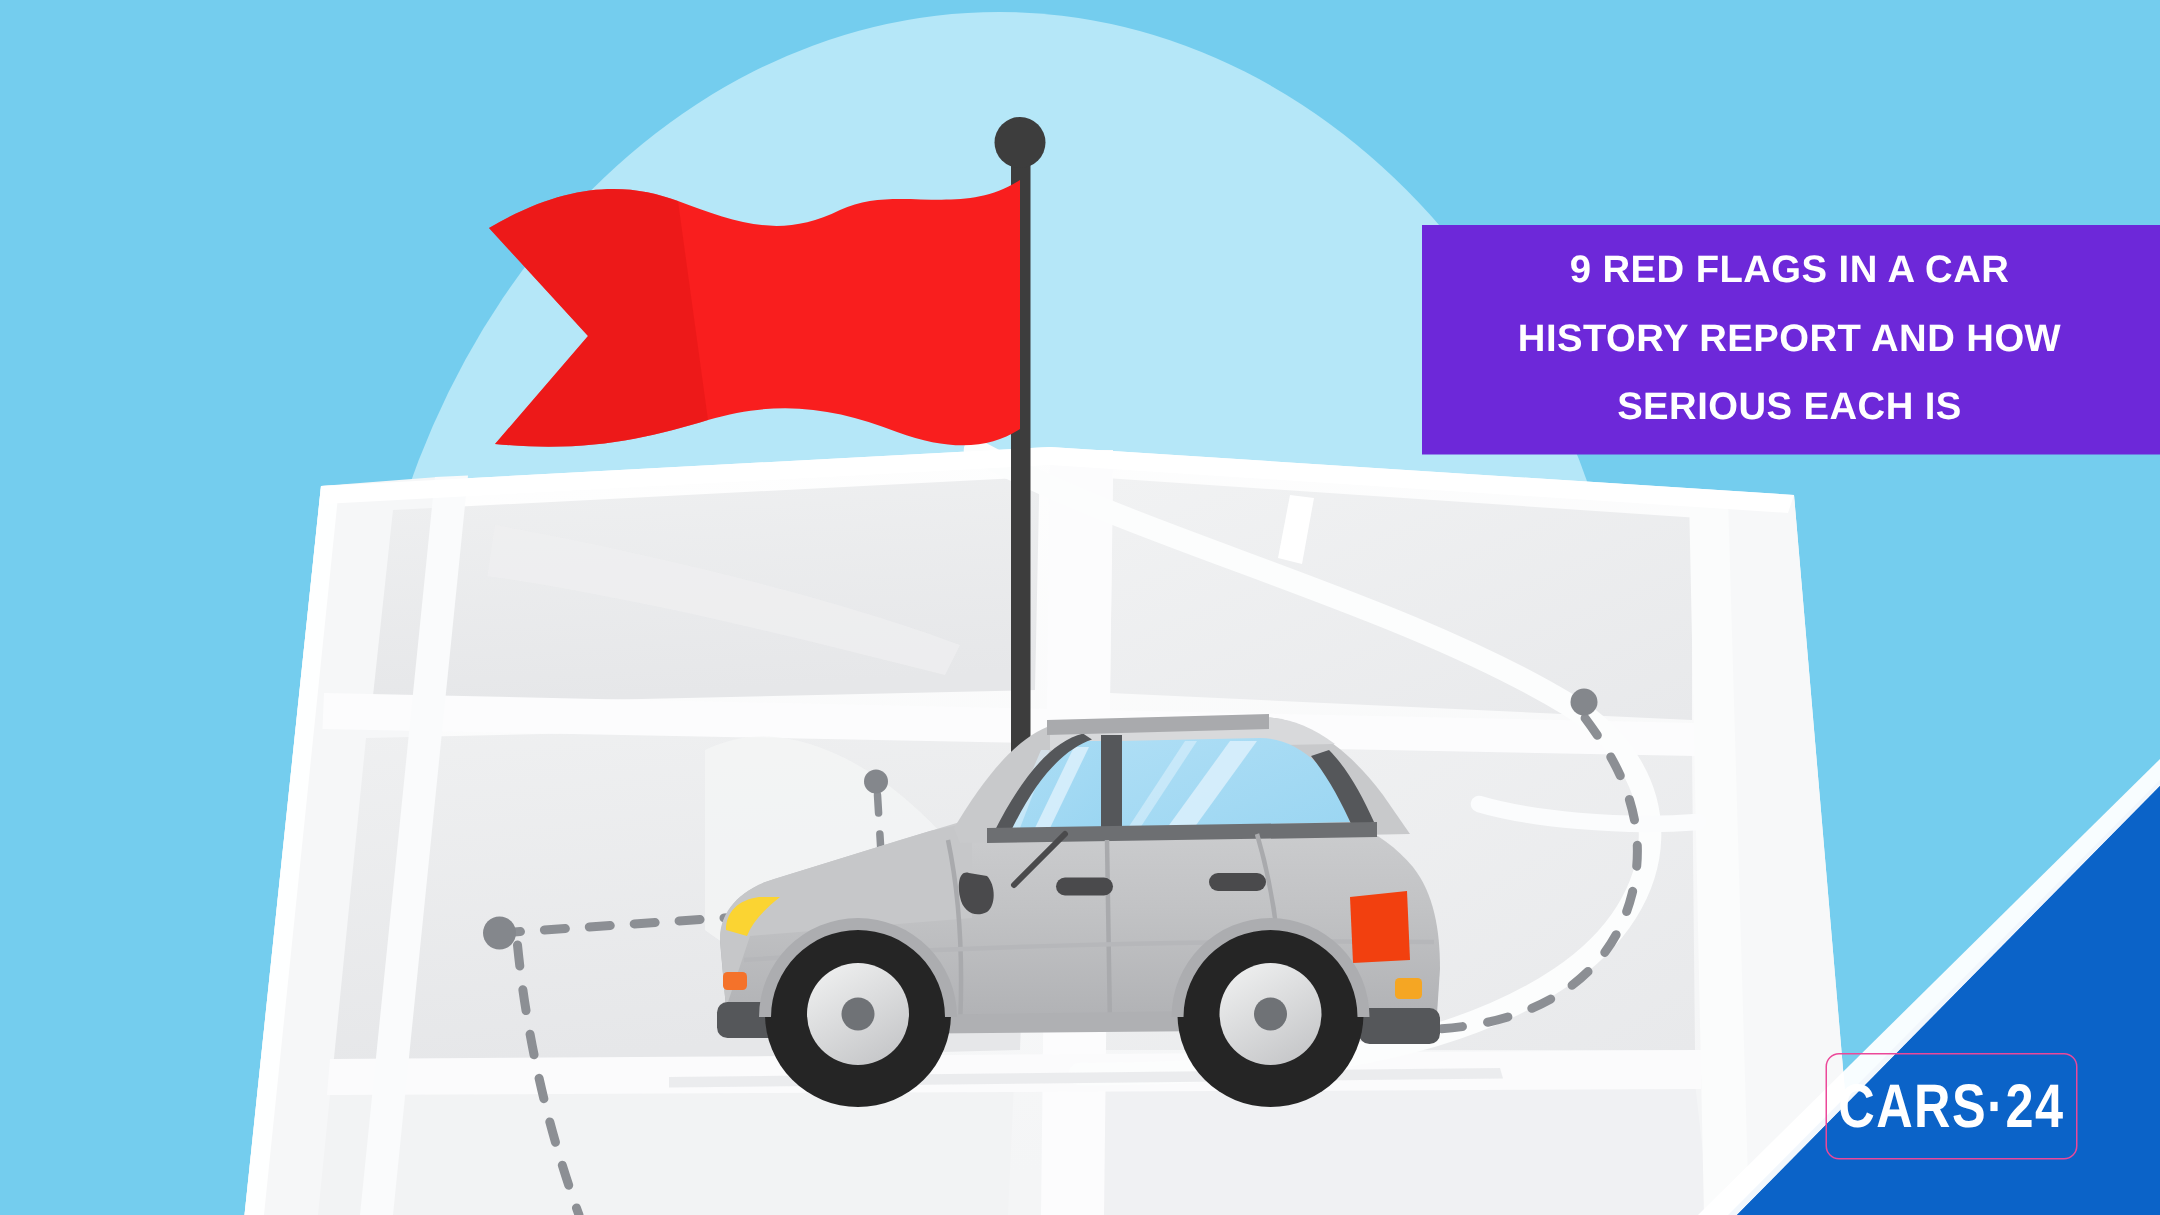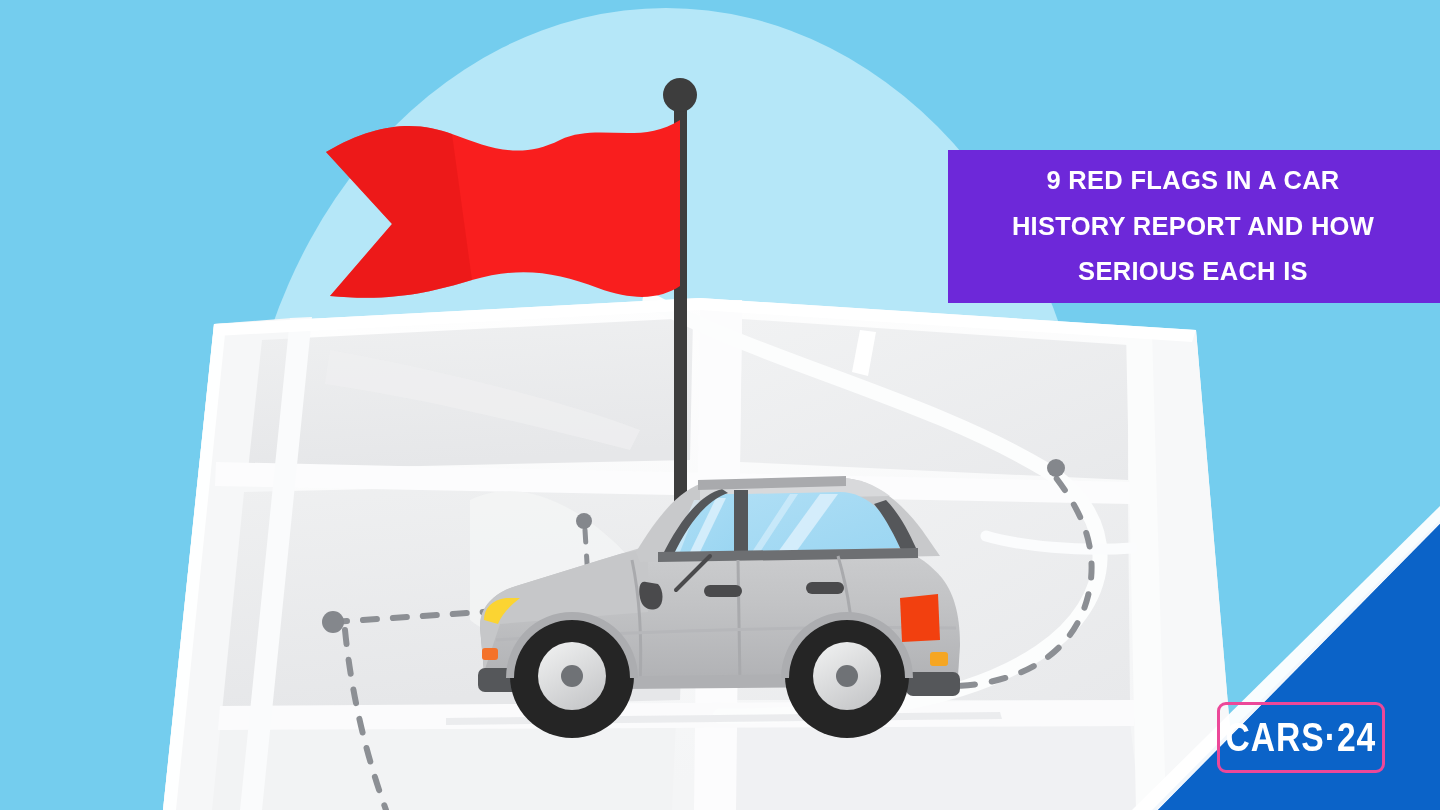--- a/index.html
+++ b/index.html
@@ -51,21 +51,21 @@
     box-sizing: border-box;
     white-space: pre-line;
   }
   
   #brand-logo {
     position: absolute;
     left: 1217px;
     top: 702px;
     width: 168px;
     height: 71px;
-    border: 3px solid #ec4899;
+    border: 1px solid #ec4899;
     border-radius: 9px;
     box-sizing: border-box;
     display: flex;
     align-items: center;
     justify-content: center;
     z-index: 40;
   }
   #brand-logo-text {
     color: #ffffff;
     font-family: "Liberation Sans", sans-serif;

